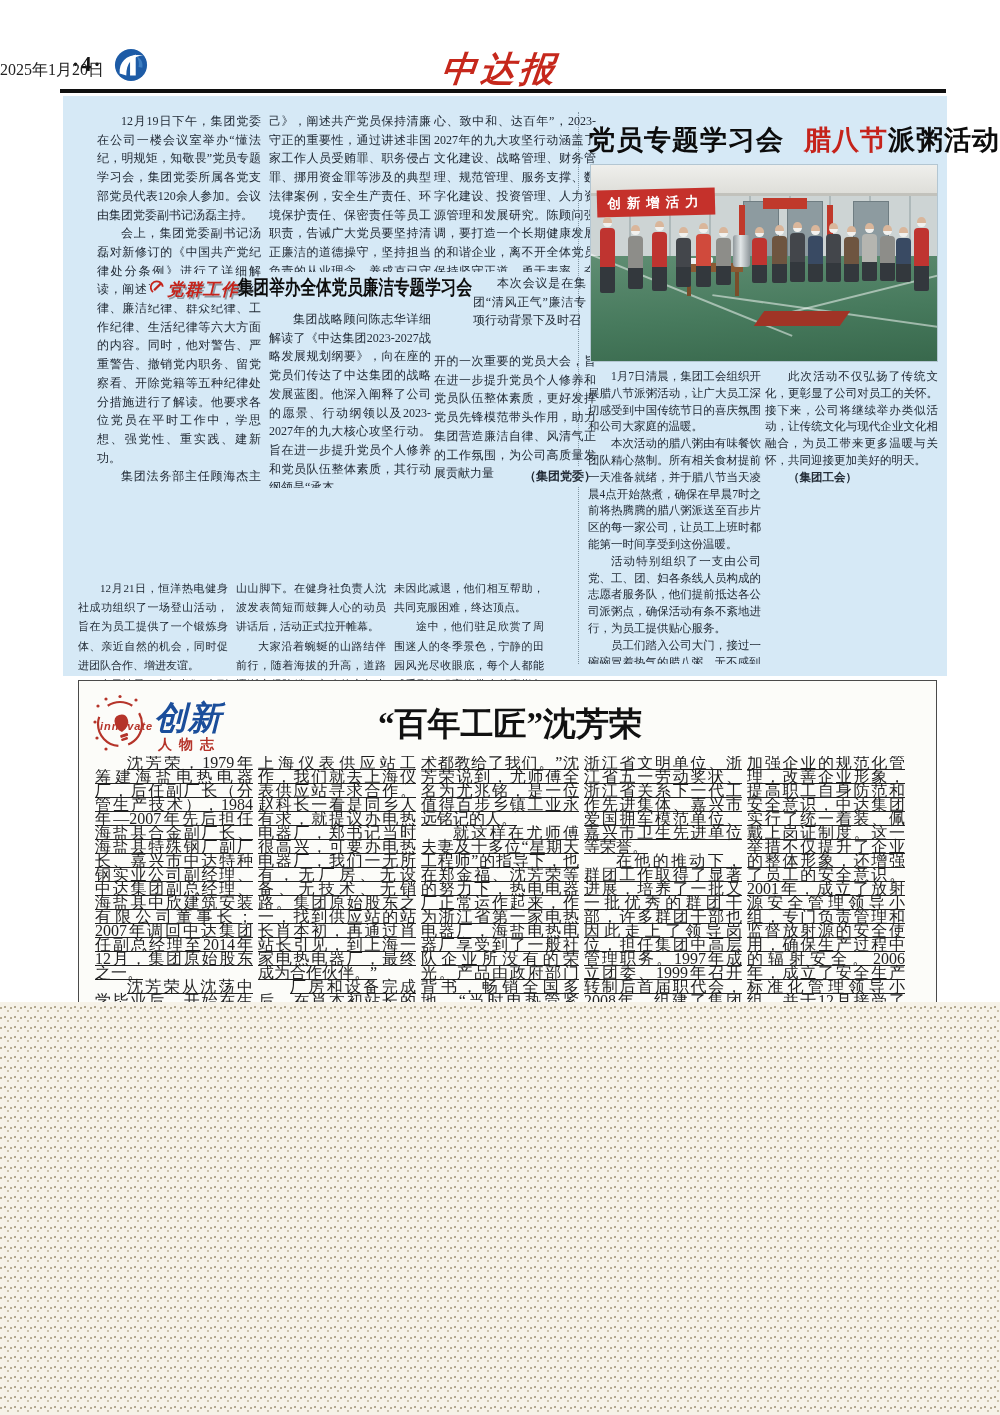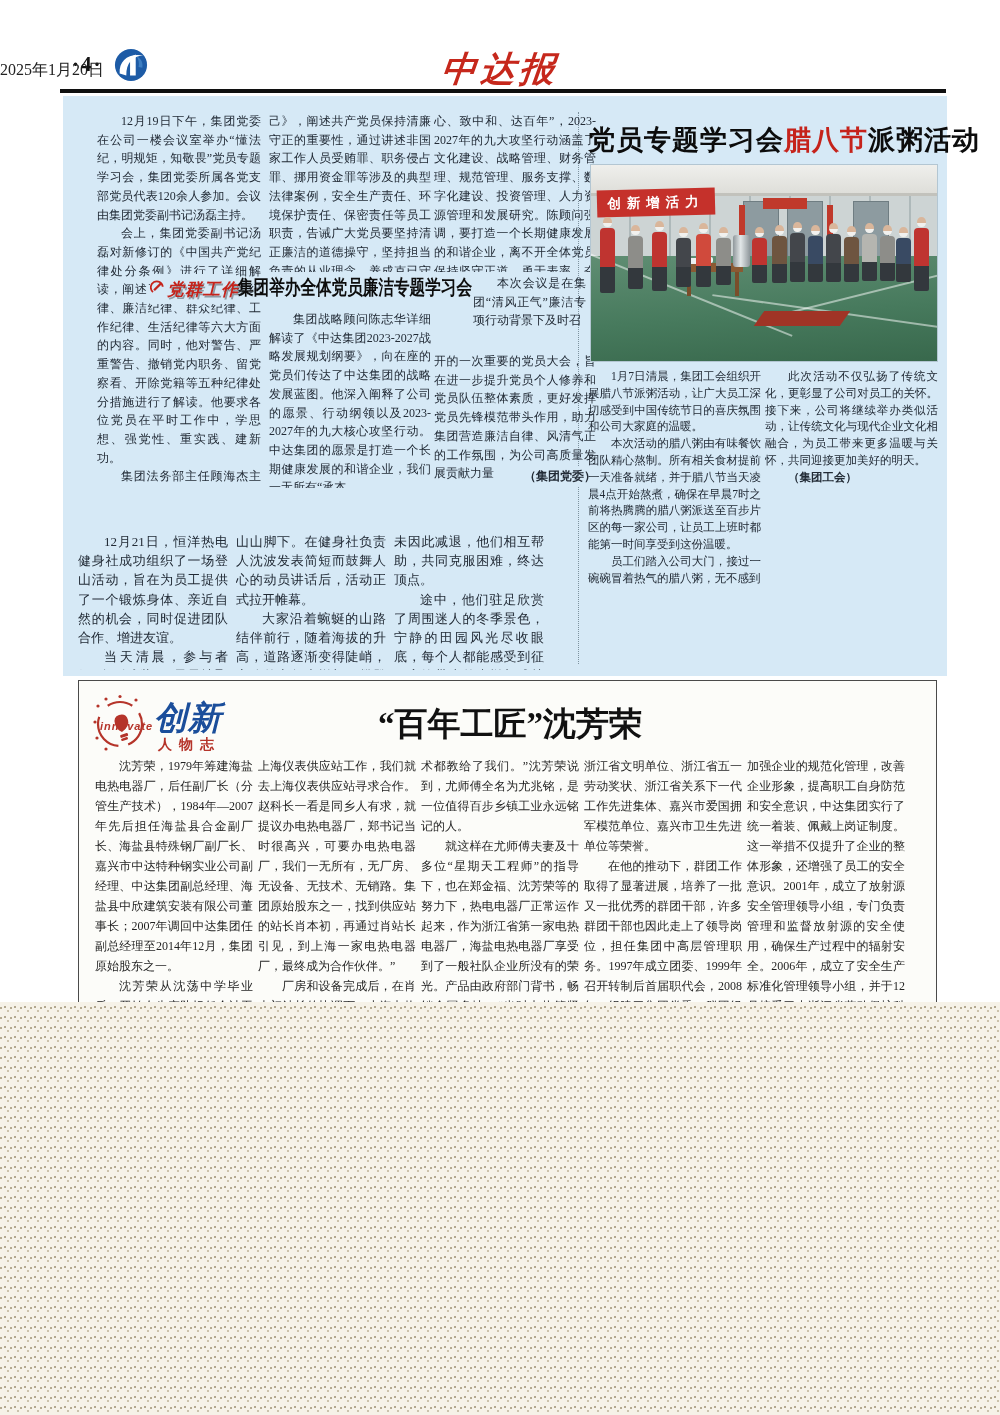--- a/index.html
+++ b/index.html
@@ -29,26 +29,26 @@
   .kicker{left:150px;top:274px;width:86px;height:30px;background:#d6e9f6;z-index:4;
           display:flex;align-items:center;gap:2px;}
   .kicker .ktxt{color:#c5231b;font-weight:bold;font-style:italic;font-size:17px;letter-spacing:1px;
           text-shadow:1.5px 1.5px 0 #8e9aa4;white-space:nowrap;}
   .hl1{left:238px;top:274px;width:300px;font-size:20px;font-weight:900;color:#0c0c0c;
        transform:scaleX(0.78);transform-origin:left center;white-space:nowrap;z-index:4;}
 
   
   .hl2{left:588px;top:122px;width:350px;text-align:center;font-size:27px;font-weight:900;
        color:#0c0c0c;letter-spacing:1px;white-space:nowrap;}
-  .hl2 .red{color:#c5231b;}
+  .hl2 .red{color:#c5231b;margin-left:20px;}
   .a2{font-size:11.5px;line-height:16.8px;color:#222b36;}
 
   
   .hl3{left:78px;top:490px;width:468px;text-align:center;font-size:25px;font-weight:900;color:#111;}
-  .a3{font-size:13px;line-height:19.2px;color:#222b36;}
+  .a3{font-size:11px;line-height:19.2px;color:#222b36;margin-top:47px;}
 
   
   .photo{left:590px;top:164px;width:346px;height:196px;overflow:hidden;background:#cfd6d5;
          border:1px solid #b3c6d2;}
   .ph-ceiling{position:absolute;left:0;top:0;width:100%;height:30px;
       background:linear-gradient(#efefec,#ddddd8);}
   .ph-beam{position:absolute;left:0;top:28px;width:100%;height:3px;background:#c2c2bc;}
   .ph-wall{position:absolute;left:0;top:31px;width:100%;height:60px;
       background:repeating-linear-gradient(90deg,#cdd4d4 0 38px,#aeb9ba 38px 40px);}
   .ph-door{position:absolute;top:36px;width:34px;height:55px;background:#8d9ba0;border:1px solid #6f7d82;}
@@ -70,21 +70,21 @@
   .pp{position:absolute;width:17px;display:flex;flex-direction:column;align-items:center;z-index:3;}
   .pp .hd{width:9px;height:10px;border-radius:50% 50% 45% 45%;
       background:linear-gradient(#d9b69b 58%,#f1f1ef 58%);margin-bottom:1px;}
   .pp .bd{width:15px;flex:1;border-radius:4px 4px 2px 2px;
       background:linear-gradient(var(--c) 0 60%,#33383d 60%);}
   .c-red{--c:#bf3430;} .c-red2{--c:#d04a3c;} .c-dark{--c:#43464b;} .c-gray{--c:#8d8d89;}
   .c-brown{--c:#6e5540;} .c-navy{--c:#394a63;} .c-lgray{--c:#b5b5b0;}
 
   
   .fbox{left:78px;top:680px;width:857px;height:392px;background:#fcfcf9;border:1.2px solid #4a4a4a;}
-  .a4{font-size:12px;line-height:20px;color:#1f1f1f;}
+  .a4{font-size:16px;line-height:14px;color:#1f1f1f;text-decoration:underline;}
   .hl4{left:300px;top:702px;width:420px;text-align:center;font-size:33px;font-weight:900;color:#111;}
   .innov{left:92px;top:694px;width:150px;height:66px;}
   .innov svg{position:absolute;left:0;top:0;}
   .innov .en{position:absolute;left:8px;top:26px;font-family:"Liberation Sans",sans-serif;
       font-style:italic;font-weight:bold;font-size:11px;color:#b5342a;letter-spacing:1px;}
   .innov .cn{position:absolute;left:62px;top:2px;font-size:33px;font-weight:900;font-style:italic;
       color:#1b4e9b;letter-spacing:1px;}
   .innov .sub{position:absolute;left:66px;top:42px;font-size:14px;font-weight:bold;color:#b5342a;
       letter-spacing:7px;white-space:nowrap;}
 
@@ -132,21 +132,21 @@
       </svg>
     </span>
     <span class="ktxt">党群工作</span>
   </div>
   <div class="abs hl1">集团举办全体党员廉洁专题学习会</div>
 
   <div class="abs txt a1" style="left:248px;top:112px;width:162px;height:160px;overflow:hidden;">
     <p class="ni">己》，阐述共产党员保持清廉守正的重要性，通过讲述非国家工作人员受贿罪、职务侵占罪、挪用资金罪等涉及的典型法律案例，安全生产责任、环境保护责任、保密责任等员工职责，告诫广大党员要坚持清正廉洁的道德操守，坚持担当负责的从业理念，养成克已守法的生活作风。</p>
   </div>
   <div class="abs txt a1" style="left:248px;top:310px;width:162px;height:178px;overflow:hidden;">
-    <p>集团战略顾问陈志华详细解读了《中达集团2023-2027战略发展规划纲要》，向在座的党员们传达了中达集团的战略发展蓝图。他深入阐释了公司的愿景、行动纲领以及2023-2027年的九大核心攻坚行动。中达集团的愿景是打造一个长期健康发展的和谐企业，我们一无所有“承本</p>
+    <p>集团战略顾问陈志华详细解读了《中达集团2023-2027战略发展规划纲要》，向在座的党员们传达了中达集团的战略发展蓝图。他深入阐释了公司的愿景、行动纲领以及2023-2027年的九大核心攻坚行动。旨在进一步提升党员个人修养和党员队伍整体素质，其行动纲领是“承本</p>
   </div>
 
   <div class="abs txt a1" style="left:413px;top:112px;width:162px;height:160px;overflow:hidden;">
     <p class="ni">心、致中和、达百年”，2023-2027年的九大攻坚行动涵盖了文化建设、战略管理、财务管理、规范管理、服务支撑、数字化建设、投资管理、人力资源管理和发展研究。陈顾问强调，要打造一个长期健康发展的和谐企业，离不开全体党员保持坚守正道、勇于表率、奋楫笃行。</p>
   </div>
   <div class="abs txt a1" style="left:452px;top:274px;width:113px;height:76px;overflow:hidden;">
     <p>本次会议是在集团“清风正气”廉洁专项行动背景下及时召</p>
   </div>
   <div class="abs txt a1" style="left:413px;top:352px;width:162px;height:134px;">
     <p class="ni">开的一次重要的党员大会，旨在进一步提升党员个人修养和党员队伍整体素质，更好发挥党员先锋模范带头作用，助力集团营造廉洁自律、风清气正的工作氛围，为公司高质量发展贡献力量。</p>
@@ -244,20 +244,21 @@
       </i>
     <i class="pp c-red" style="left:322px;top:52px;height:74px;">
         <b class="hd"></b>
         <b class="bd"></b>
       </i>
   </div>
 
   <div class="abs txt a2" style="left:588px;top:368px;width:173px;height:296px;overflow:hidden;">
     <p>1月7日清晨，集团工会组织开展腊八节派粥活动，让广大员工深切感受到中国传统节日的喜庆氛围和公司大家庭的温暖。</p>
     <p>本次活动的腊八粥由有味餐饮团队精心熬制。所有相关食材提前一天准备就绪，并于腊八节当天凌晨4点开始熬煮，确保在早晨7时之前将热腾腾的腊八粥派送至百步片区的每一家公司，让员工上班时都能第一时间享受到这份温暖。</p>
+    <p>活动特别组织了一支由公司党、工、团、妇各条线人员构成的志愿者服务队，他们提前抵达各公司派粥点，确保活动有条不紊地进行，为员工提供贴心服务。</p>
     <p>员工们踏入公司大门，接过一碗碗冒着热气的腊八粥，无不感到</p>
   </div>
   <div class="abs txt a2" style="left:765px;top:368px;width:173px;height:296px;overflow:hidden;">
     <p>此次活动不仅弘扬了传统文化，更彰显了公司对员工的关怀。接下来，公司将继续举办类似活动，让传统文化与现代企业文化相融合，为员工带来更多温暖与关怀，共同迎接更加美好的明天。</p>
     <p class="byline">（集团工会）</p>
   </div>
 
   <div class="abs txt a3" style="left:78px;top:532px;width:150px;height:138px;overflow:hidden;">
     <p>12月21日，恒洋热电健身社成功组织了一场登山活动，旨在为员工提供了一个锻炼身体、亲近自然的机会，同时促进团队合作、增进友谊。</p>
     <p>当天清晨，参与者们“全副武装”，早早地聚集在丰义村丰</p>

